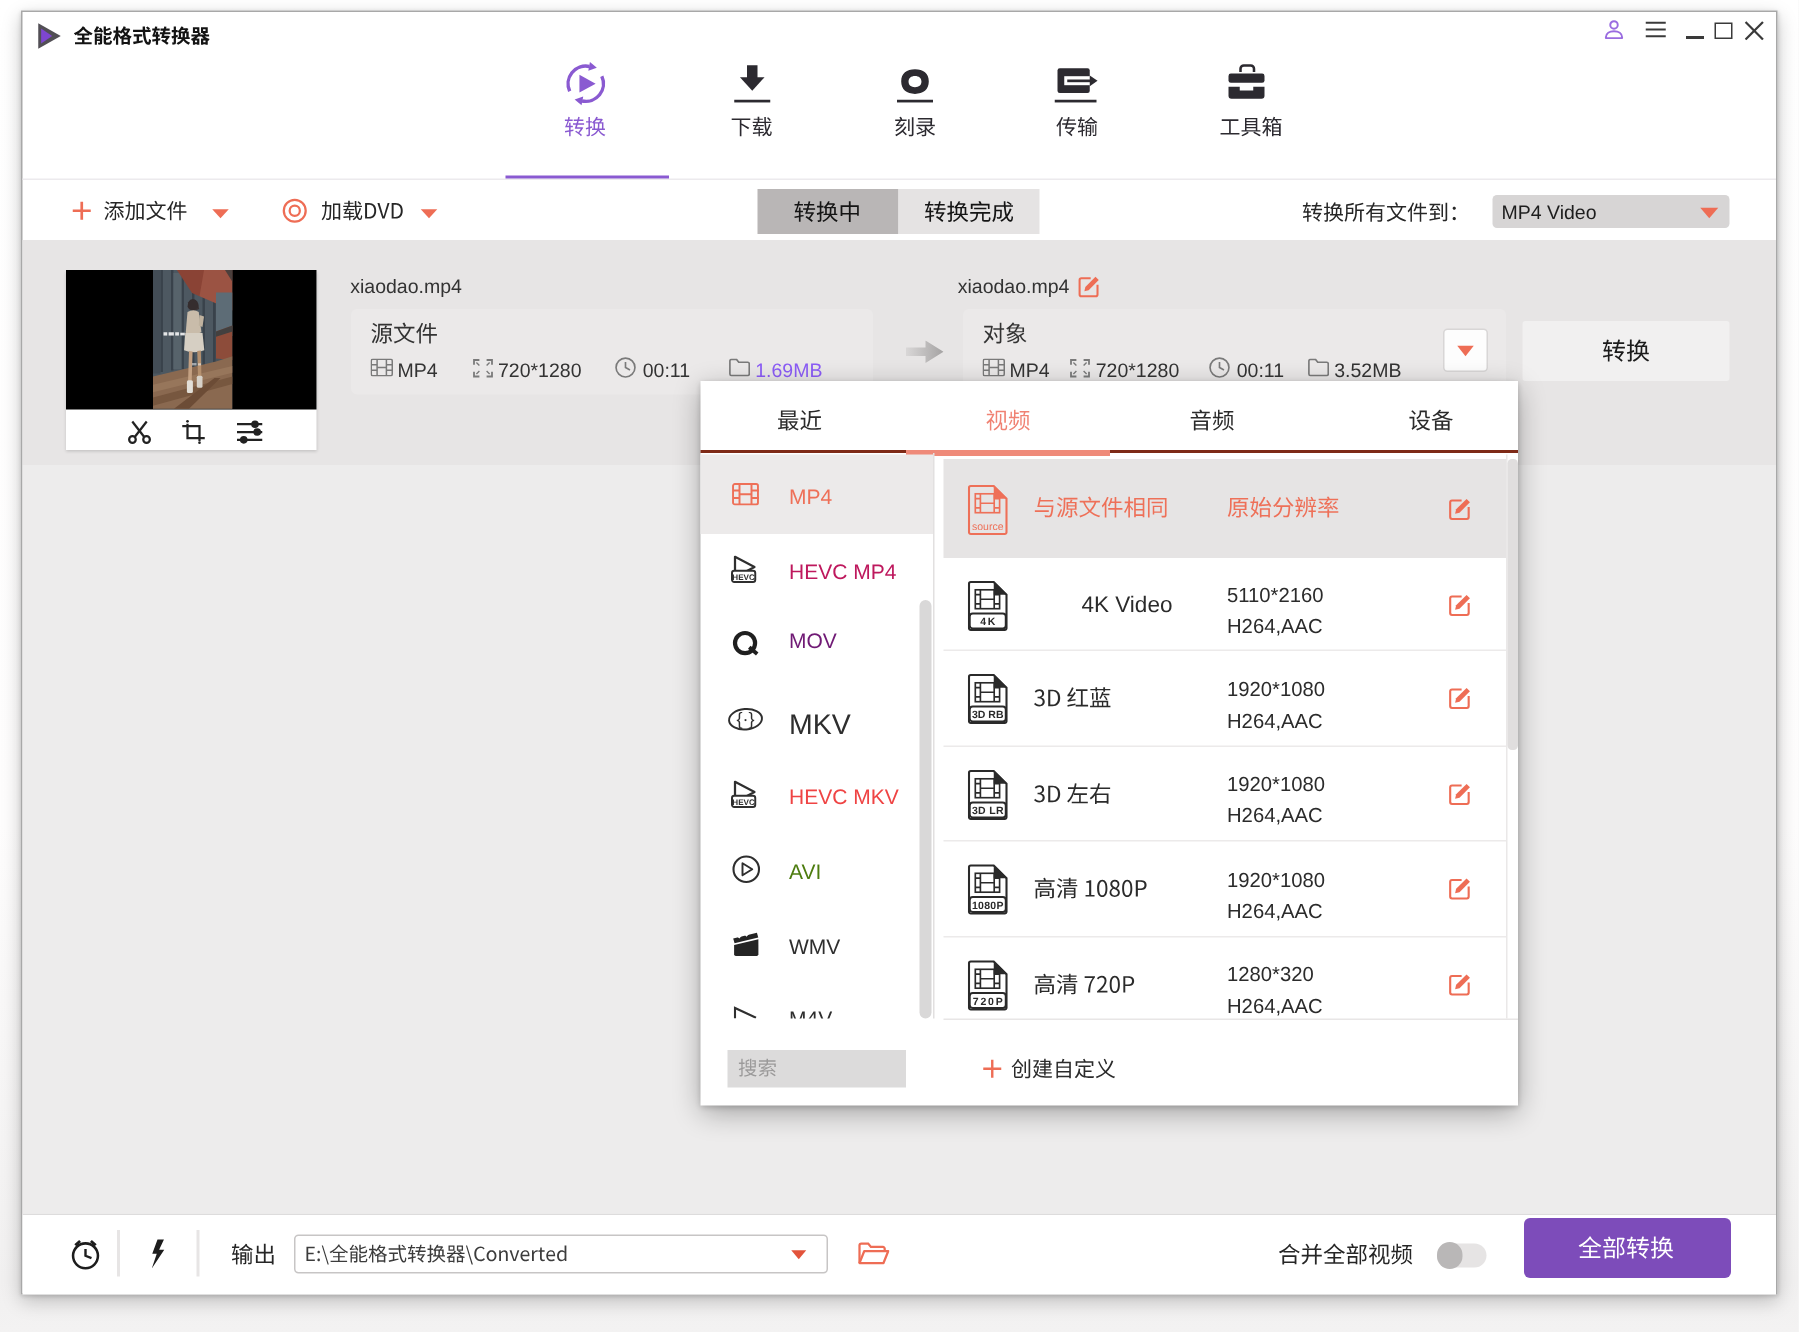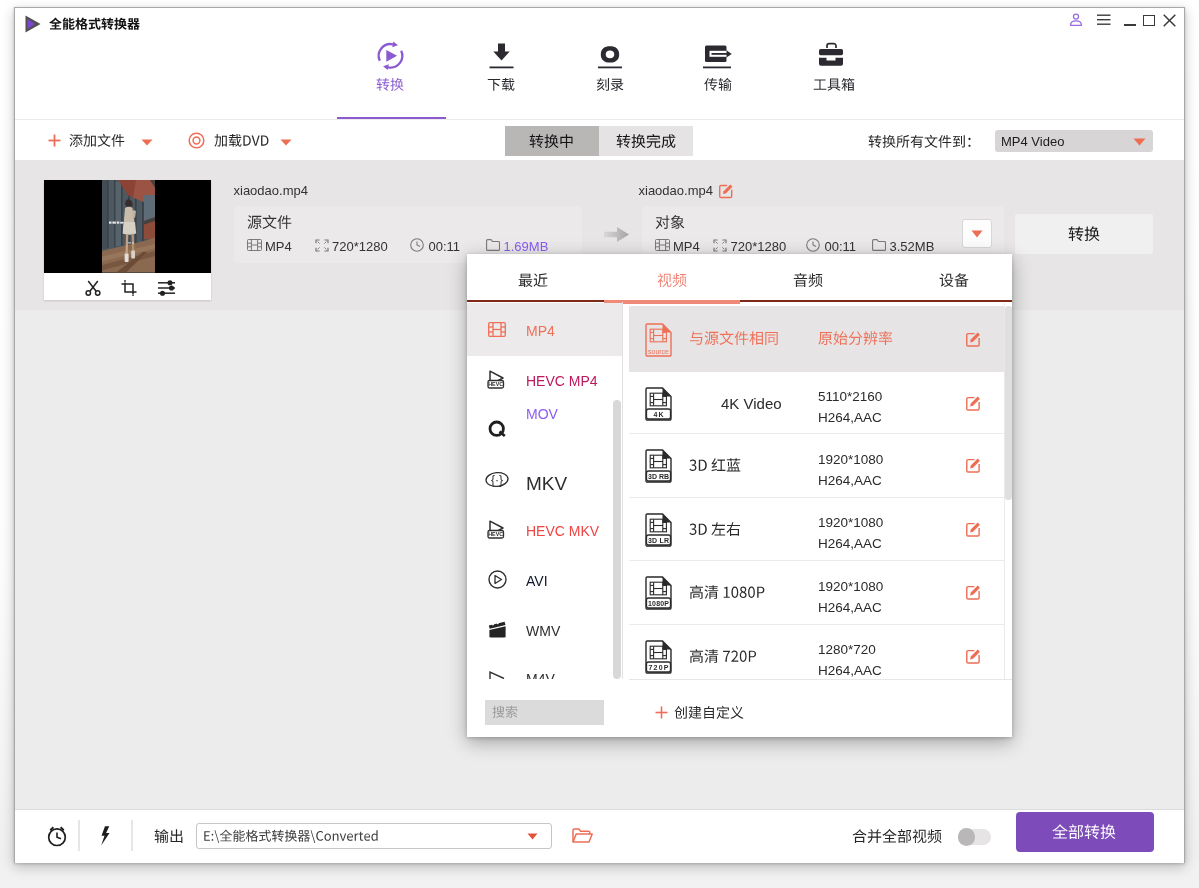--- a/index.html
+++ b/index.html
@@ -337,37 +337,37 @@
 <svg class="ab" style="left:487.0px;top:370.0px" width="20" height="19" viewBox="0 0 20 19">
     <path d="M3,1.2 L16,8 L3,14.8 z" fill="none" stroke="#2f2f2f" stroke-width="1.5" stroke-linejoin="round"></path>
     <rect x="1" y="10.5" width="15.5" height="7.5" rx="1.5" fill="#fff" stroke="#2f2f2f" stroke-width="1.3"></rect>
     <text x="8.7" y="16.4" font-family="Liberation Sans" font-size="5.4" font-weight="bold" fill="#2f2f2f" text-anchor="middle">HEVC</text>
   </svg>
 <div class="txt" style="left:526.0px;top:372.5px;font-size:14px;color:#be185d">HEVC MP4</div>
 <svg class="ab" style="left:488px;top:420px" width="19" height="19" viewBox="0 0 19 19">
     <circle cx="8.7" cy="8.7" r="6.7" fill="none" stroke="#1f1f1f" stroke-width="2.8"></circle>
     <line x1="11.5" y1="11.5" x2="16.8" y2="16" stroke="#1f1f1f" stroke-width="2.6"></line>
   </svg>
-<div class="txt" style="left:526.0px;top:406px;font-size:14px;color:#8b5cf6">MOV</div>
+<div class="txt" style="left:526.0px;top:419px;font-size:14px;color:#701a75">MOV</div>
 <svg class="ab" style="left:485px;top:469px" width="24" height="21" viewBox="0 0 24 21">
     <ellipse cx="12" cy="10.5" rx="11" ry="6.8" fill="none" stroke="#2f2f2f" stroke-width="1.3" transform="rotate(-5 12 10.5)"></ellipse>
     <text x="12" y="14.6" font-family="Liberation Sans" font-size="12" fill="#2f2f2f" text-anchor="middle">{·}</text>
   </svg>
 <div class="txt" style="left:526.0px;top:472.5px;font-size:19px;color:#2e2e2e">MKV</div>
 <svg class="ab" style="left:487.0px;top:520.0px" width="20" height="19" viewBox="0 0 20 19">
     <path d="M3,1.2 L16,8 L3,14.8 z" fill="none" stroke="#2f2f2f" stroke-width="1.5" stroke-linejoin="round"></path>
     <rect x="1" y="10.5" width="15.5" height="7.5" rx="1.5" fill="#fff" stroke="#2f2f2f" stroke-width="1.3"></rect>
     <text x="8.7" y="16.4" font-family="Liberation Sans" font-size="5.4" font-weight="bold" fill="#2f2f2f" text-anchor="middle">HEVC</text>
   </svg>
 <div class="txt" style="left:526.0px;top:522.5px;font-size:14px;color:#ef4444">HEVC MKV</div>
 <svg class="ab" style="left:488px;top:570px" width="19" height="19" viewBox="0 0 19 19">
     <circle cx="9.5" cy="9.5" r="8.5" fill="none" stroke="#2f2f2f" stroke-width="1.4"></circle>
     <path d="M7,5.5 L13.5,9.5 L7,13.5 z" fill="none" stroke="#2f2f2f" stroke-width="1.3" stroke-linejoin="round"></path>
   </svg>
-<div class="txt" style="left:526.0px;top:572.5px;font-size:14px;color:#0f172a">AVI</div>
+<div class="txt" style="left:526.0px;top:572.5px;font-size:14px;color:#4d7c0f">AVI</div>
 <svg class="ab" style="left:488px;top:621px" width="19" height="18" viewBox="0 0 19 18">
     <polygon points="0.8,4.6 16.6,0.8 17.5,4.0 1.7,7.8" fill="#242424"></polygon>
     <path d="M4.4,4.2 l2.6,-2.8 M9.2,3.0 l2.6,-2.8" stroke="#fff" stroke-width="1.3"></path>
     <path d="M1.4,9.0 L17.6,5.2 V15.2 a1.2,1.2 0 0 1 -1.2,1.2 H2.6 a1.2,1.2 0 0 1 -1.2,-1.2 z" fill="#242424"></path>
   </svg>
 <div class="txt" style="left:526.0px;top:622.5px;font-size:14px;color:#2e2e2e">WMV</div>
 <svg class="ab" style="left:488px;top:670px" width="19" height="9" viewBox="0 0 19 9">
     <path d="M2,9 V2 L16,8.5" fill="none" stroke="#2f2f2f" stroke-width="1.4"></path>
   </svg>
 <div class="ab" style="left:525px;top:671px;width:40px;height:8px;overflow:hidden">
@@ -520,21 +520,21 @@
       <line x1="5.2" y1="15.6" x2="8.6" y2="15.6"></line>
       <line x1="17.8" y1="9.4" x2="21.4" y2="9.4"></line>
       <line x1="17.8" y1="15.6" x2="21.4" y2="15.6"></line>
     </g>
     <rect x="1.5" y="22" width="24" height="10" rx="2" fill="#fff" stroke="#2a2a2a" stroke-width="1.3"></rect>
     <text x="13.5" y="29.8" font-family="Liberation Sans" font-size="7" font-weight="bold" fill="#2a2a2a" text-anchor="middle" textLength="20">720P</text>
   </svg>
 <svg class="ab" style="left:689.0px;top:645.7px" width="68.8" height="22.5" viewBox="0 -15.75 68.8 22.50">
     <path d="M4.3 -8.4H10.8V-7H4.3ZM3.2 -9.2V-6.2H12V-9.2ZM6.6 -12.4 7 -11H0.9V-10H14.1V-11H8.3C8.1 -11.5 7.9 -12.2 7.7 -12.6ZM1.4 -5.4V1.2H2.5V-4.4H12.4V0C12.4 0.2 12.4 0.2 12.2 0.2C12 0.2 11.3 0.3 10.7 0.2C10.8 0.5 11 0.8 11 1.1C12 1.1 12.6 1.1 13 0.9C13.4 0.8 13.6 0.6 13.6 0V-5.4ZM4.2 -3.5V0.3H5.3V-0.4H10.6V-3.5ZM5.3 -2.7H9.6V-1.3H5.3Z M16.2 -11.6C17.1 -11.1 18.1 -10.4 18.6 -9.9L19.3 -10.8C18.8 -11.3 17.7 -11.9 16.9 -12.3ZM15.5 -7.6C16.4 -7.1 17.5 -6.4 18 -5.9L18.7 -6.8C18.1 -7.3 17 -8 16.2 -8.4ZM16 0.3 17 1C17.7 -0.4 18.6 -2.3 19.2 -3.9L18.3 -4.6C17.6 -2.9 16.7 -0.9 16 0.3ZM21.5 -3.2H26.9V-2H21.5ZM21.5 -4V-5.1H26.9V-4ZM23.6 -12.6V-11.4H19.8V-10.6H23.6V-9.6H20.1V-8.8H23.6V-7.7H19.2V-6.9H29.2V-7.7H24.7V-8.8H28.3V-9.6H24.7V-10.6H28.7V-11.4H24.7V-12.6ZM20.4 -6V1.2H21.5V-1.2H26.9V-0.1C26.9 0.1 26.8 0.2 26.6 0.2C26.4 0.2 25.7 0.2 24.9 0.2C25.1 0.4 25.2 0.9 25.3 1.1C26.3 1.1 27 1.1 27.4 1C27.8 0.8 28 0.5 28 -0.1V-6Z M36.3 0H37.8C37.9 -4.3 38.4 -6.9 41 -10.2V-11H34.1V-9.8H39.4C37.3 -6.8 36.5 -4.2 36.3 0Z M42.3 0H49.3V-1.2H46.2C45.7 -1.2 45 -1.1 44.4 -1.1C47 -3.5 48.7 -5.8 48.7 -8C48.7 -9.9 47.5 -11.2 45.5 -11.2C44.1 -11.2 43.2 -10.6 42.3 -9.6L43.1 -8.8C43.7 -9.5 44.5 -10.1 45.4 -10.1C46.7 -10.1 47.4 -9.2 47.4 -7.9C47.4 -6 45.8 -3.8 42.3 -0.8Z M54.2 0.2C56.3 0.2 57.6 -1.7 57.6 -5.5C57.6 -9.3 56.3 -11.2 54.2 -11.2C52.1 -11.2 50.8 -9.3 50.8 -5.5C50.8 -1.7 52.1 0.2 54.2 0.2ZM54.2 -0.9C52.9 -0.9 52.1 -2.3 52.1 -5.5C52.1 -8.7 52.9 -10.1 54.2 -10.1C55.4 -10.1 56.3 -8.7 56.3 -5.5C56.3 -2.3 55.4 -0.9 54.2 -0.9Z M59.9 0H61.2V-4.4H63C65.5 -4.4 67.1 -5.4 67.1 -7.8C67.1 -10.2 65.4 -11 63 -11H59.9ZM61.2 -5.5V-9.9H62.8C64.7 -9.9 65.7 -9.4 65.7 -7.8C65.7 -6.2 64.8 -5.5 62.9 -5.5Z" fill="#2b2b2b"></path>
   </svg>
-<div class="txt" style="left:818px;top:642.2px;font-size:13.5px;color:#2b2b2b">1280*720</div>
+<div class="txt" style="left:818px;top:642.2px;font-size:13.5px;color:#2b2b2b">1280*320</div>
 <div class="txt" style="left:818px;top:663.2px;font-size:13.5px;color:#2b2b2b">H264,AAC</div>
 <svg class="ab" style="left:965.0px;top:647.7px" width="16.0" height="16.0" viewBox="0 0 17 17" overflow="visible">
     <path d="M15,7.5 V14.6 a1.3,1.3 0 0 1 -1.3,1.3 H3.2 a1.3,1.3 0 0 1 -1.3,-1.3 V4.1 a1.3,1.3 0 0 1 1.3,-1.3 H10" fill="none" stroke="#ee6d55" stroke-width="1.5"></path>
     <path d="M6.1,9.1 L13.5,1.7 L15.9,4.1 L8.5,11.5 L5.4,12.2 z" fill="#ee6d55"></path>
   </svg>
 <div class="ab" style="left:628.5px;top:433.0px;width:375px;height:1px;background:#eceaea"></div>
 <div class="ab" style="left:628.5px;top:496.5px;width:375px;height:1px;background:#eceaea"></div>
 <div class="ab" style="left:628.5px;top:560.0px;width:375px;height:1px;background:#eceaea"></div>
 <div class="ab" style="left:628.5px;top:623.5px;width:375px;height:1px;background:#eceaea"></div>
 <div class="ab" style="left:628.5px;top:678.5px;width:383px;height:1px;background:#e8e6e6"></div>

